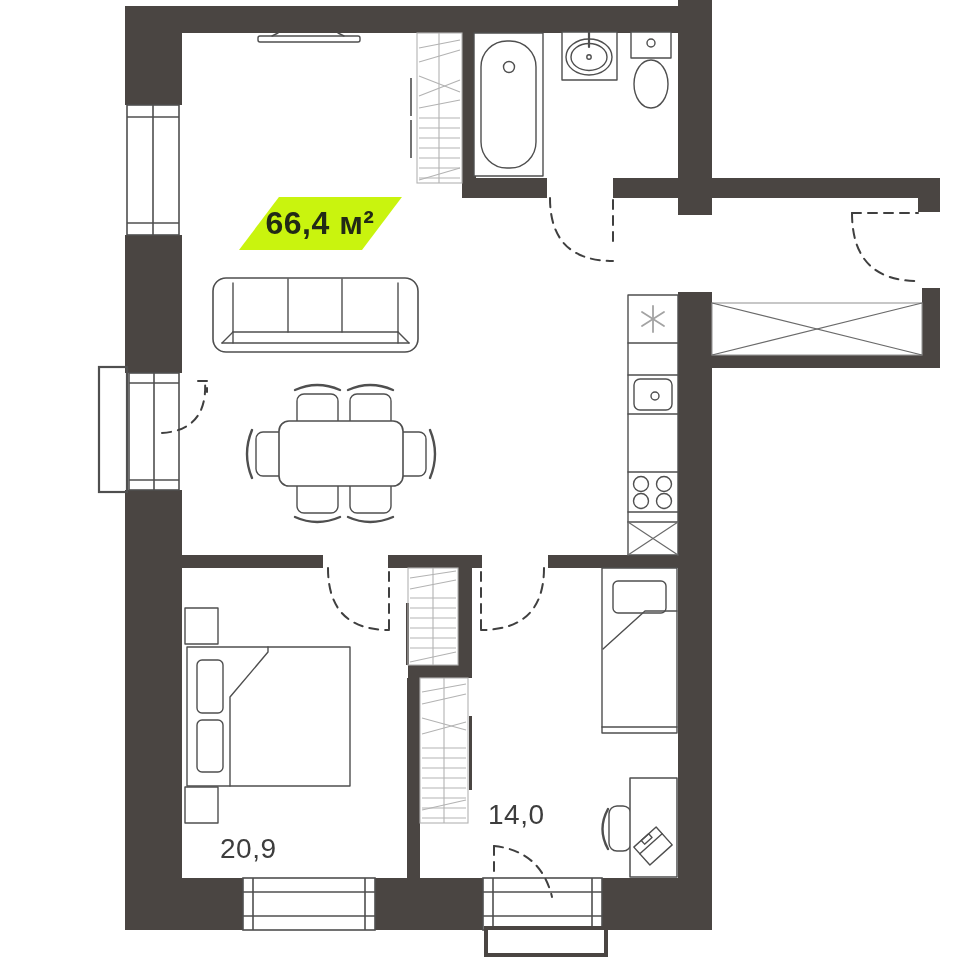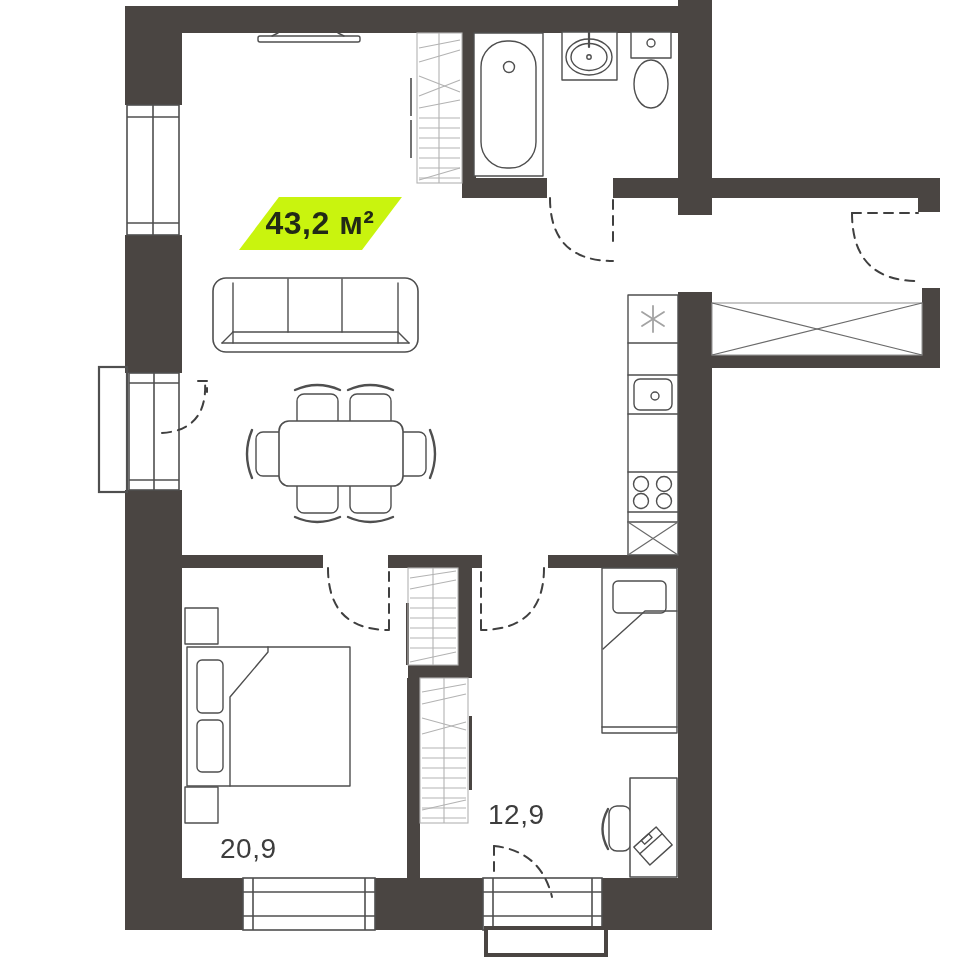--- a/index.html
+++ b/index.html
@@ -274,19 +274,19 @@
       <path d="M198,381 L207,381 L207,392"></path>
     </g>
     <g>
       <path d="M494,846 L494,877"></path>
       <path d="M494,846 Q541,851 552,897"></path>
     </g>
   </g>
 </svg>
 
   <div class="badge-bg" style="background: rgb(201, 244, 14);"></div>
-  <div class="badge-text" style="color: rgb(34, 42, 22);">43,2 м²</div>
+  <div class="badge-text" style="color: rgb(34, 42, 22);">66,4 м²</div>
 
   <div class="room-label" style="left:220px;top:833px;">20,9</div>
 
-  <div class="room-label" style="left:488px;top:799px;">12,9</div>
+  <div class="room-label" style="left:488px;top:799px;">14,0</div>
 
 </div>
 
 </body></html>

